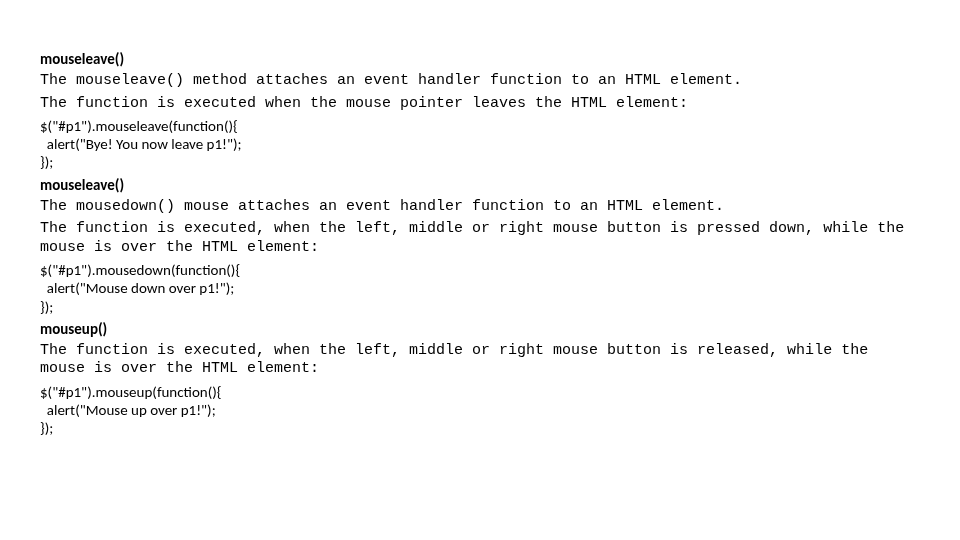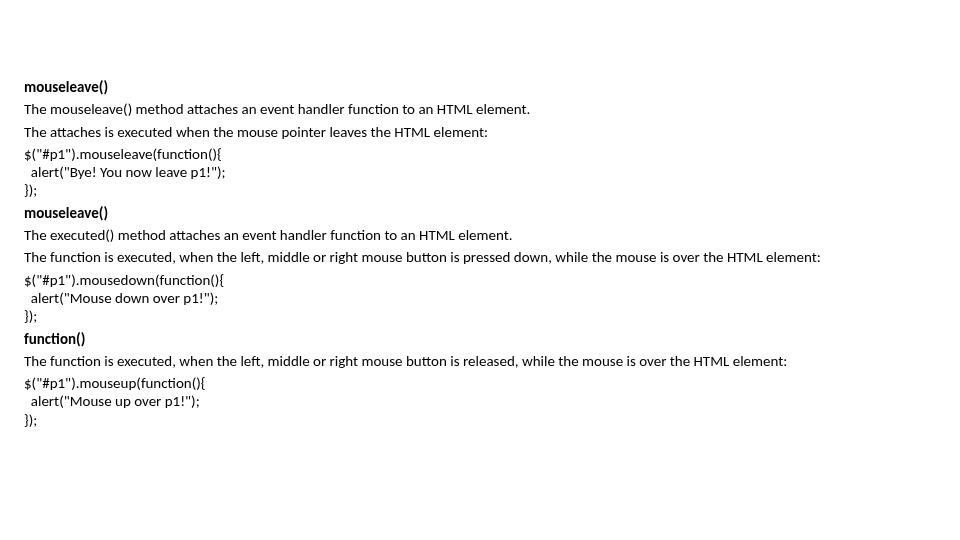--- a/index.html
+++ b/index.html
@@ -5,55 +5,55 @@
   html, body {
     margin: 0;
     padding: 0;
     width: 960px;
     height: 540px;
     background: #fff;
     font-family: Calibri, "Segoe UI", Arial, sans-serif;
     color: #000;
   }
   .page {
-    padding: 48px 40px 0 24px;
+    padding: 48px 40px 0 40px;
     font-size: 15px;
     line-height: 1.22;
-    margin-top: 28px;
   }
   .heading {
     font-weight: 700;
     margin: 2px 0 4px 0;
   }
   .para {
     margin: 2px 0 4px 0;
+    font-family: Liberation Mono, monospace;
   }
   .code {
     white-space: pre;
     margin: 2px 0 4px 0;
   }
 </style>
 </head>
 <body>
 
 <div class="page">
 
   <div class="heading">mouseleave()</div>
   <div class="para">The mouseleave() method attaches an event handler function to an HTML element.</div>
-  <div class="para">The attaches is executed when the mouse pointer leaves the HTML element:</div>
+  <div class="para">The function is executed when the mouse pointer leaves the HTML element:</div>
   <div class="code">$("#p1").mouseleave(function(){
   alert("Bye! You now leave p1!");
 });</div>
 
   <div class="heading">mouseleave()</div>
-  <div class="para">The executed() method attaches an event handler function to an HTML element.</div>
+  <div class="para">The mousedown() mouse attaches an event handler function to an HTML element.</div>
   <div class="para">The function is executed, when the left, middle or right mouse button is pressed down, while the mouse is over the HTML element:</div>
   <div class="code">$("#p1").mousedown(function(){
   alert("Mouse down over p1!");
 });</div>
 
-  <div class="heading">function()</div>
+  <div class="heading">mouseup()</div>
   <div class="para">The function is executed, when the left, middle or right mouse button is released, while the mouse is over the HTML element:</div>
   <div class="code">$("#p1").mouseup(function(){
   alert("Mouse up over p1!");
 });</div>
 
 </div>
 
 </body></html>

